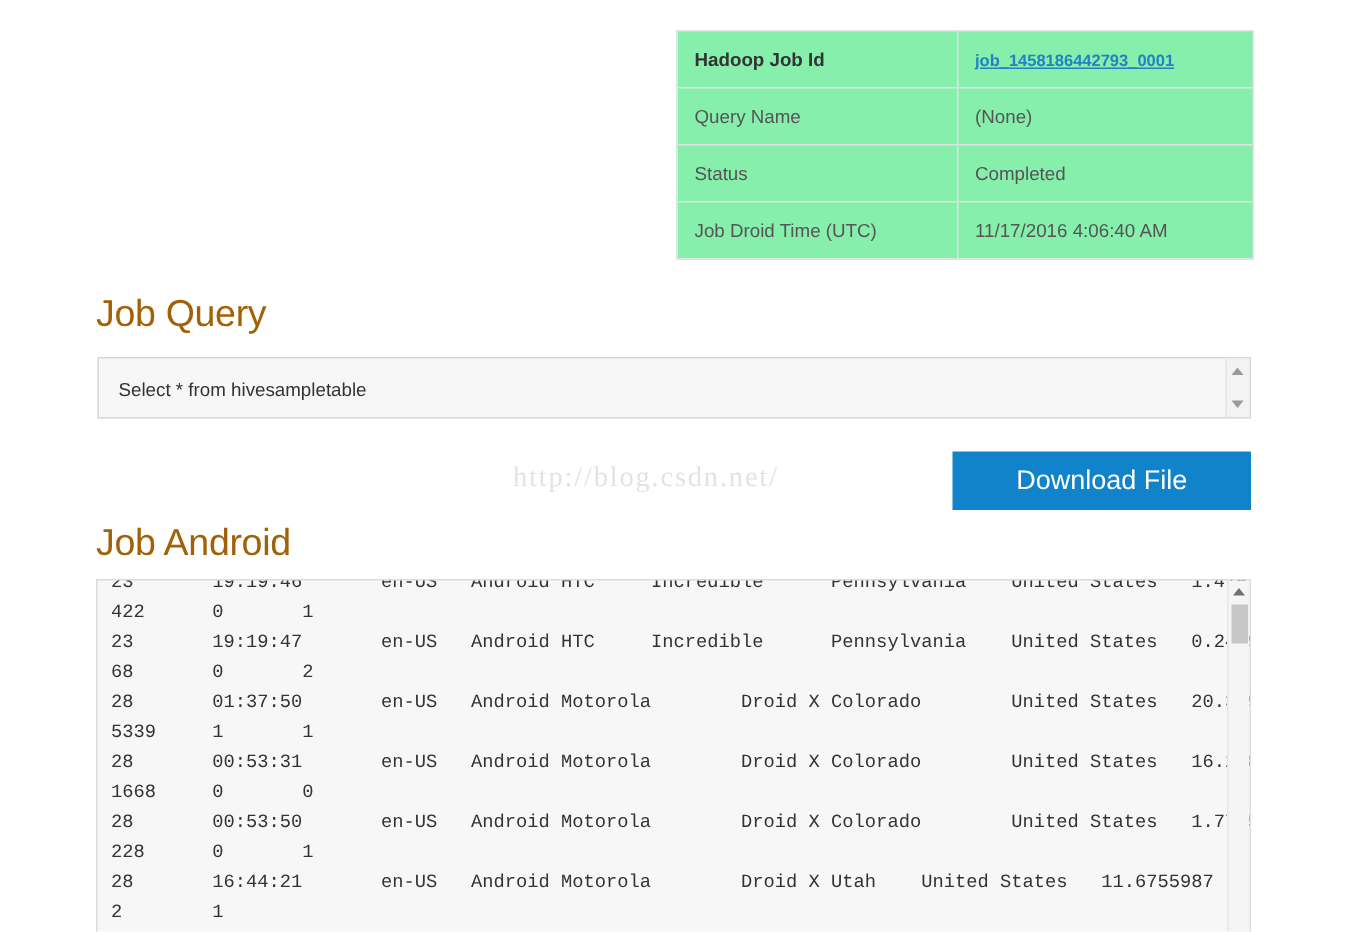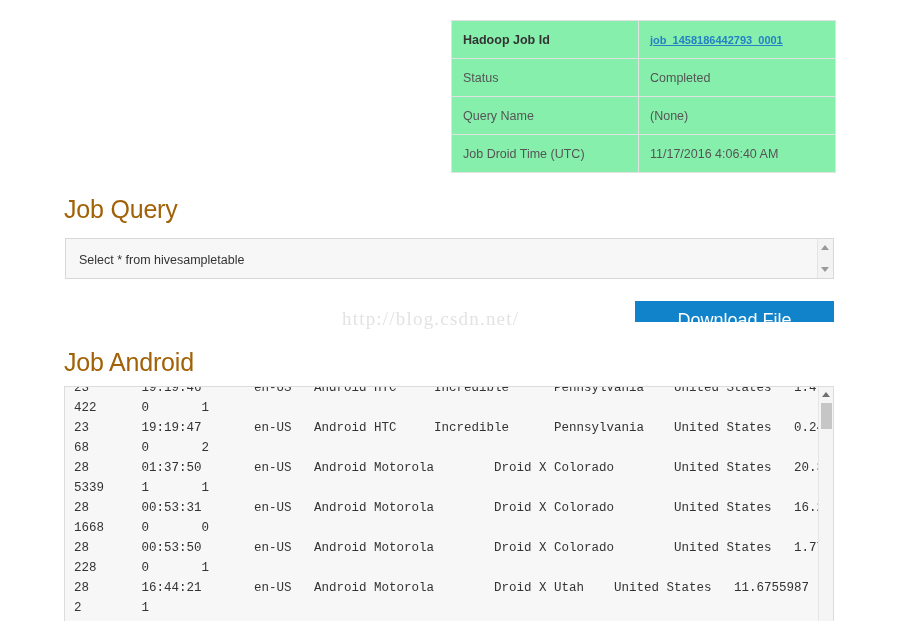--- a/index.html
+++ b/index.html
@@ -133,21 +133,21 @@
     white-space: nowrap;
     user-select: none;
   }
 
   
   .download-btn {
     position: absolute;
     left: 635px;
     top: 301px;
     width: 199px;
-    height: 21px;
+    height: 39px;
     background: #1183ca;
     color: #ffffff;
     border: none;
     font-family: "Liberation Sans", sans-serif;
     font-size: 18px;
     line-height: 39px;
     text-align: center;
     padding: 0;
     cursor: pointer;
   }
@@ -215,26 +215,26 @@
 <div class="job-info-wrap">
   <table class="job-info">
     <tbody>
       <tr>
         <td class="label-cell">Hadoop Job Id</td>
         <td class="value-cell">
           <a class="job-link" href="#">job_1458186442793_0001</a>
         </td>
       </tr>
       <tr>
+        <td class="label-cell">Query Name</td>
+        <td class="value-cell">(None)</td>
+      </tr>
+      <tr>
         <td class="label-cell">Status</td>
         <td class="value-cell">Completed</td>
-      </tr>
-      <tr>
-        <td class="label-cell">Query Name</td>
-        <td class="value-cell">(None)</td>
       </tr>
       <tr>
         <td class="label-cell">Job Droid Time (UTC)</td>
         <td class="value-cell">11/17/2016 4:06:40 AM</td>
       </tr>
     </tbody>
   </table>
 </div>
 
 <h2 class="section-title query-title">Job Query</h2>

